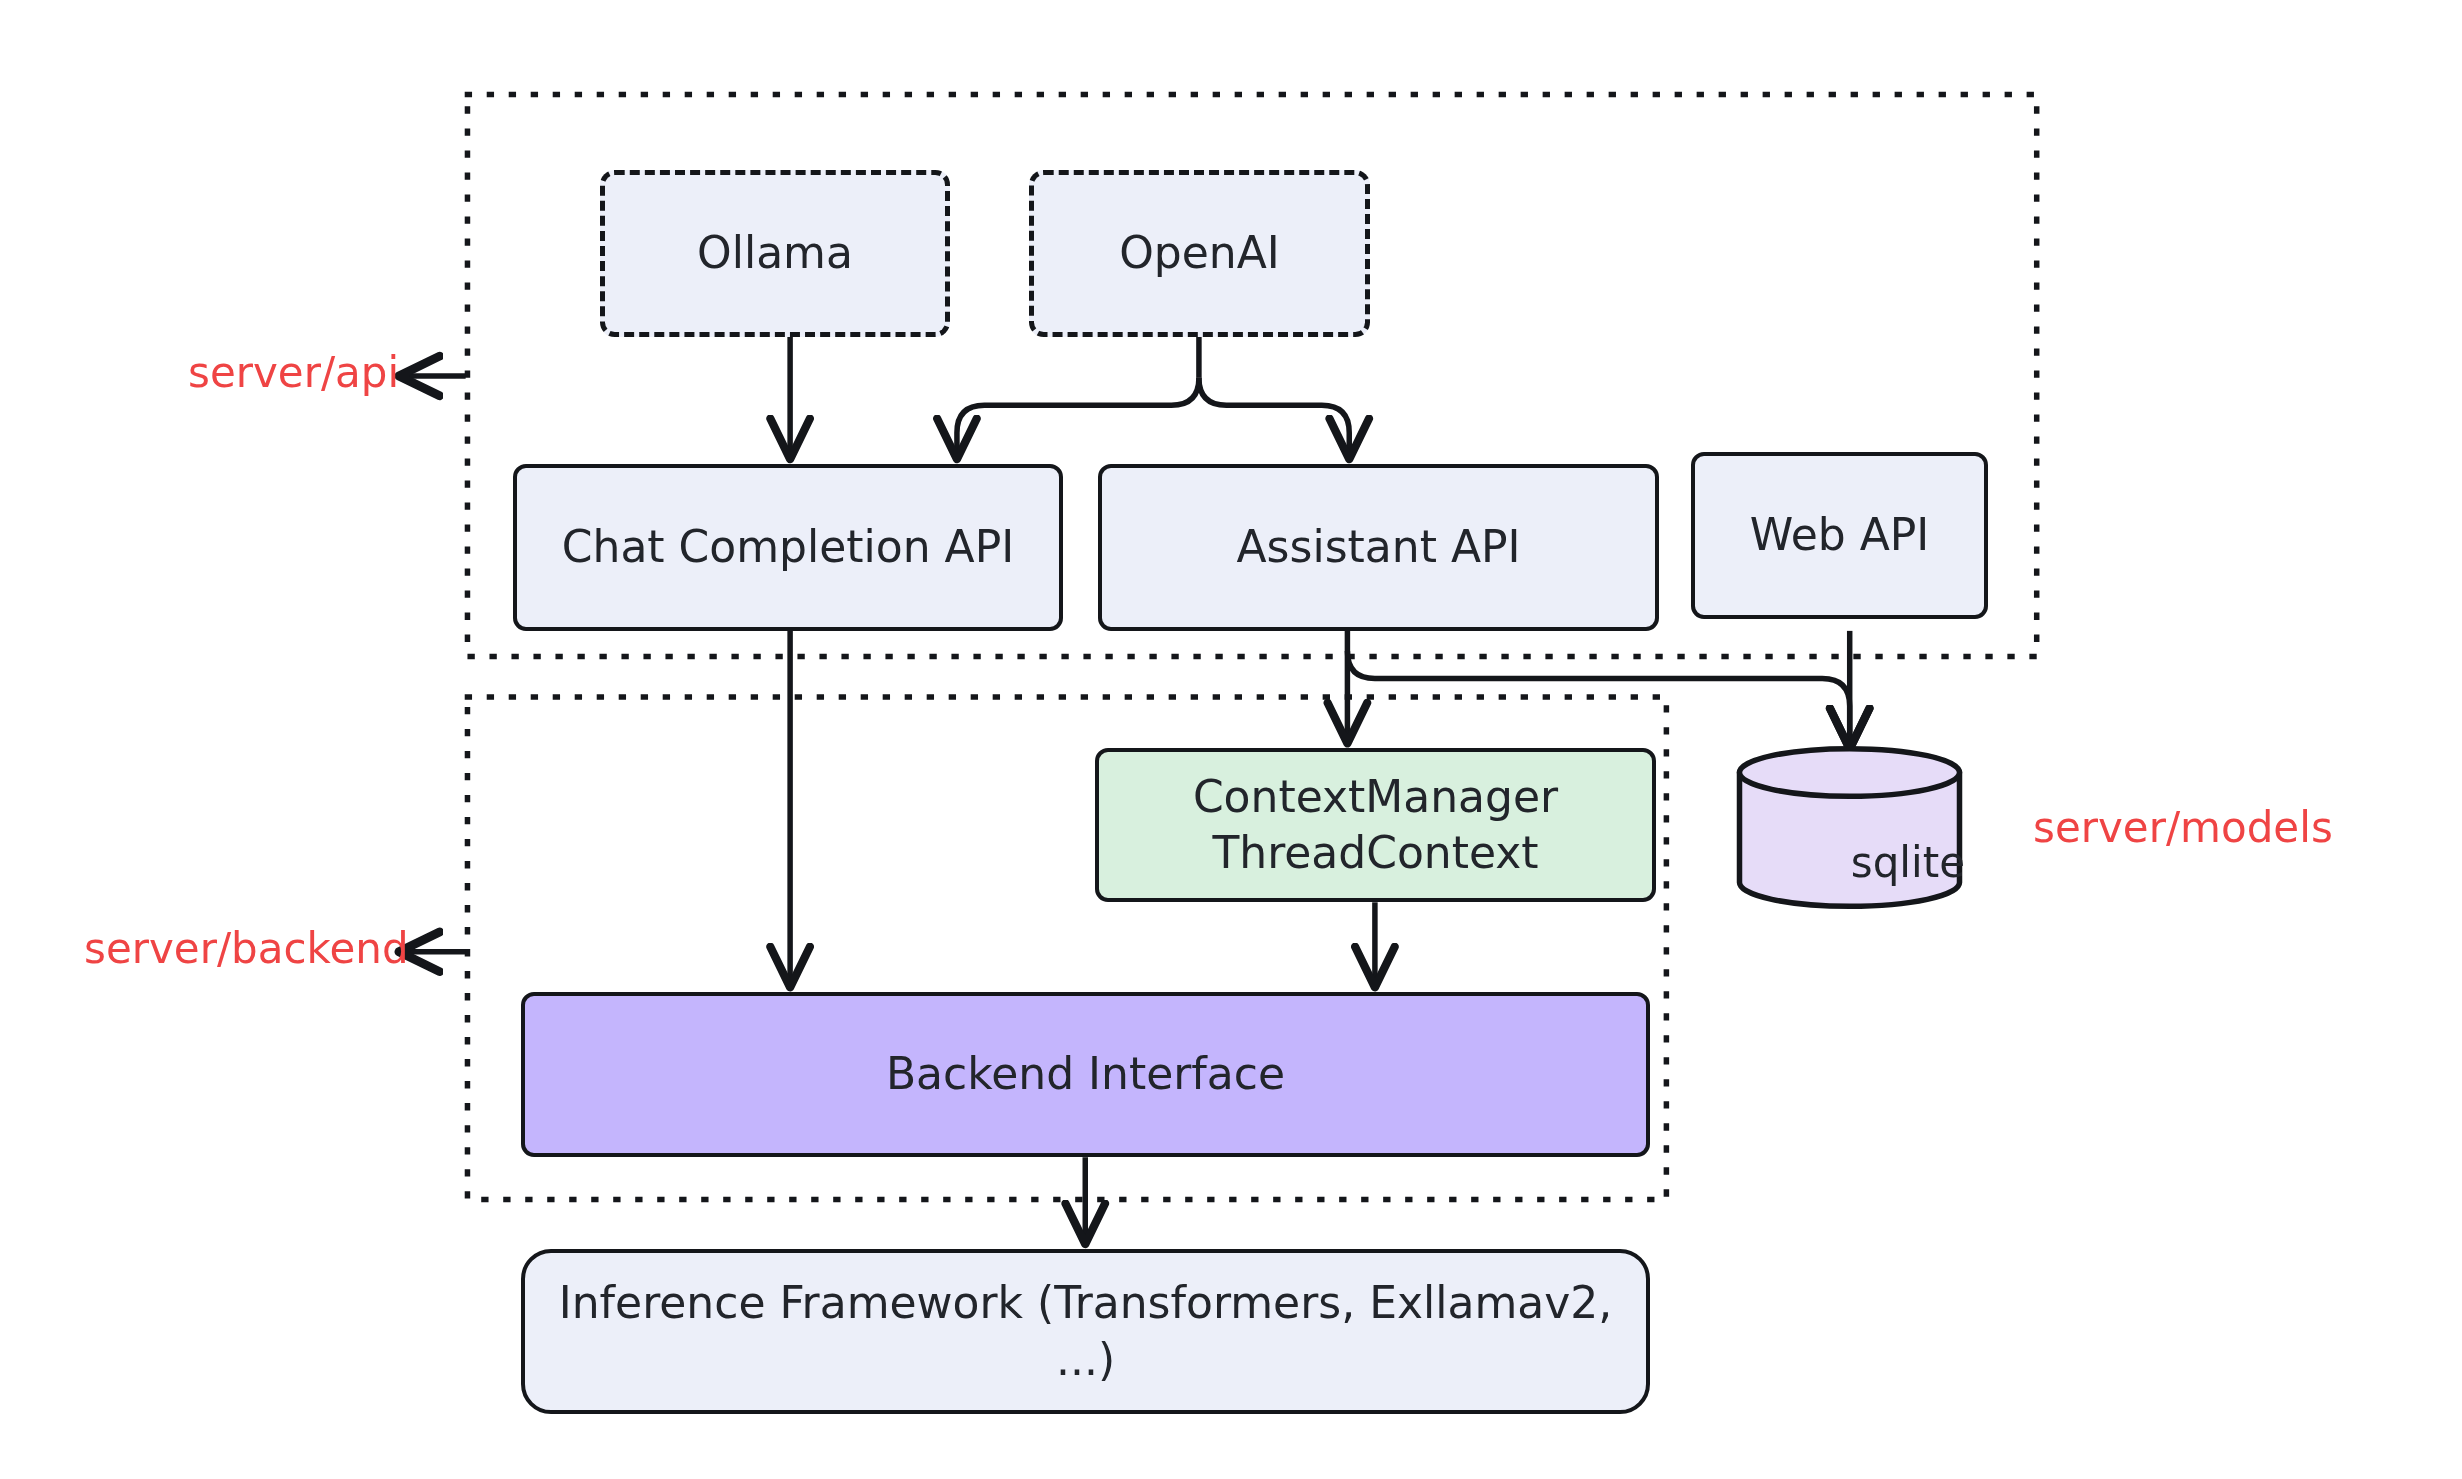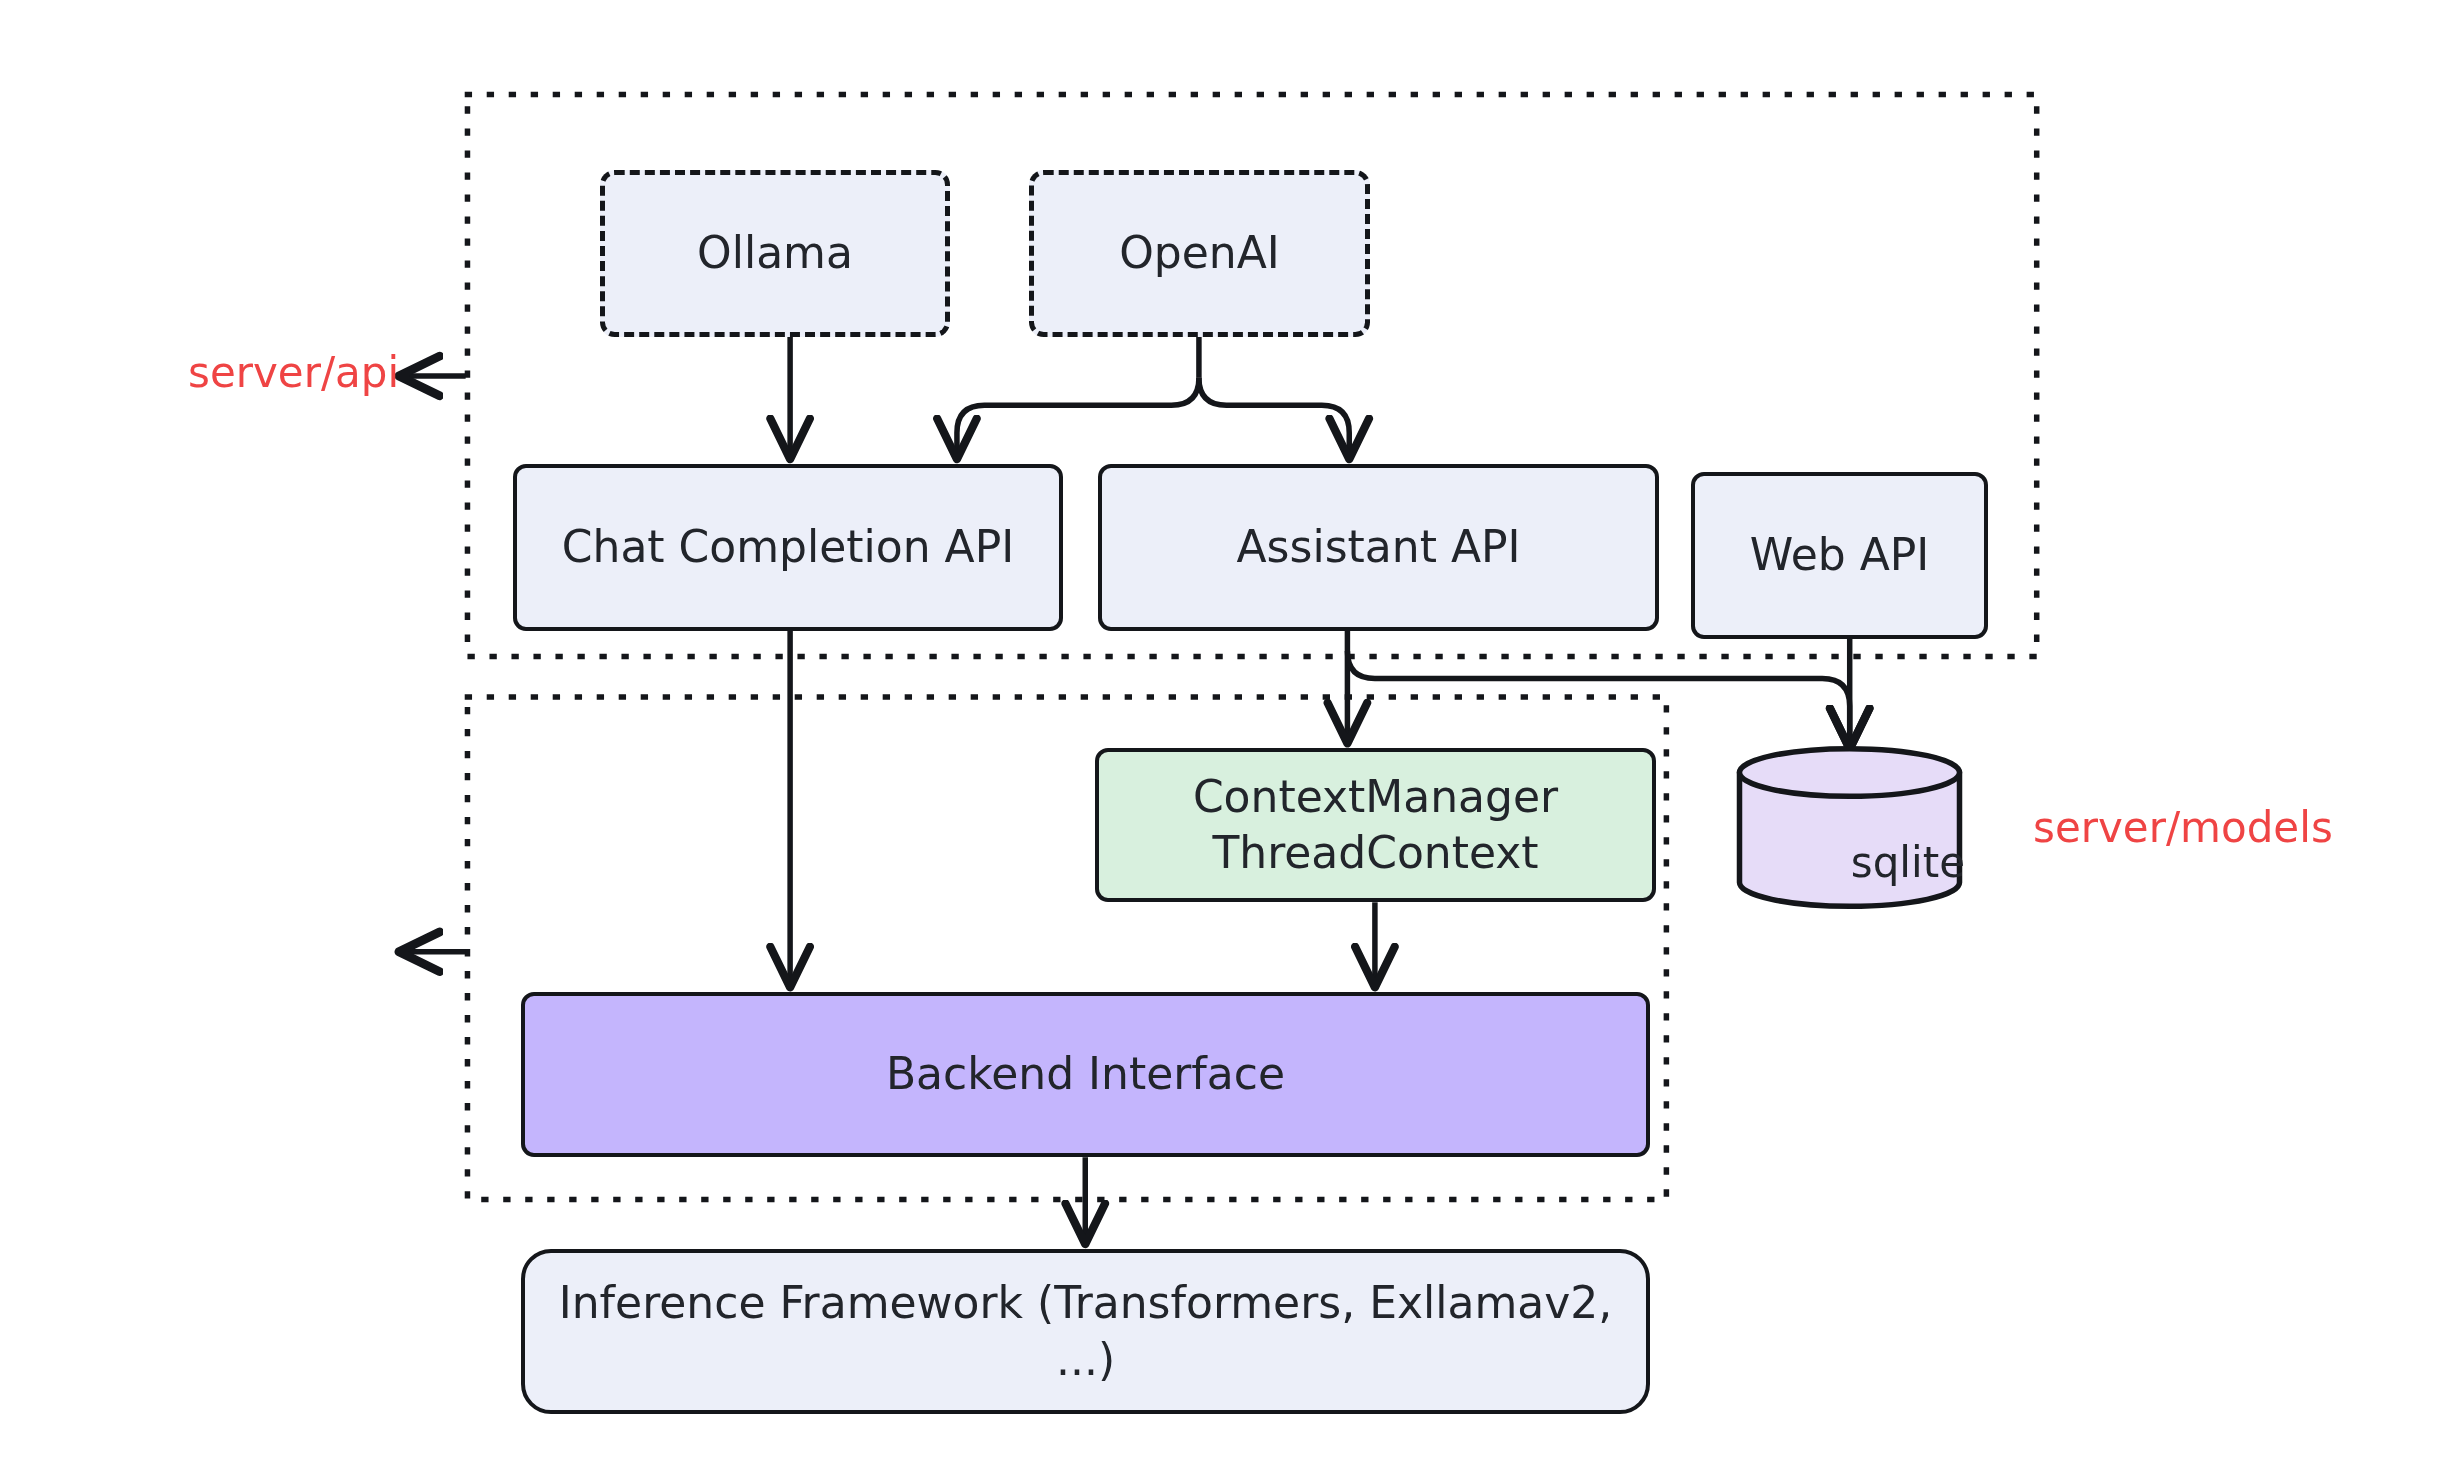--- a/index.html
+++ b/index.html
@@ -110,32 +110,33 @@
 
     <path d="M2018,688 L2018,812" fill="none" stroke="#14161a" stroke-width="6" marker-end="url(#arrowhead)"></path>
 
     <path d="M1500,984 L1500,1072" fill="none" stroke="#14161a" stroke-width="6" marker-end="url(#arrowhead)"></path>
 
     <path d="M1184,1262 L1184,1352" fill="none" stroke="#14161a" stroke-width="6" marker-end="url(#arrowhead)"></path>
   </svg>
 
   <div class="label" style="left:188px; top:348px; font-size:42px;">server/api</div>
 
+  <div class="label" style="left:84px; top:924px; font-size:42px;">server/backend</div>
 
   <div class="label" style="left:2033px; top:803px; font-size:42px;">server/models</div>
 
   <div class="node node-dashed" style="left:600px; top:170px; width:350px; height:167px; font-size:44px;">Ollama</div>
 
   <div class="node node-dashed" style="left:1029px; top:170px; width:341px; height:167px; font-size:44px;">OpenAI</div>
 
   <div class="node node-solid" style="left:513px; top:464px; width:550px; height:167px; font-size:44px;">Chat Completion API</div>
 
   <div class="node node-solid" style="left:1098px; top:464px; width:561px; height:167px; font-size:44px;">Assistant API</div>
 
-  <div class="node node-solid" style="left:1691px; top:472px; width:297px; height:167px; font-size:44px;">Web API</div>
+  <div class="node node-solid" style="left:1691px; top:452px; width:297px; height:167px; font-size:44px;">Web API</div>
 
   <div class="node node-solid node-green" style="left:1095px; top:748px; width:561px; height:154px; font-size:44px; white-space:pre-line;">ContextManager
 ThreadContext</div>
 
   <div class="cyl-wrap" style="left:1734px; top:743px; width:231px; height:169px;">
     <svg width="231" height="169" viewBox="0 0 252 184">
       <path d="M6,32 L6,152 A120,26 0 0 0 246,152 L246,32 Z" fill="#e6dcf8" stroke="#14161a" stroke-width="6" stroke-linejoin="round"></path>
       <ellipse cx="126" cy="32" rx="120" ry="26" fill="#e6dcf8" stroke="#14161a" stroke-width="6"></ellipse>
     </svg>
     <div class="cyl-text" style="top:95px; font-size:42px;">sqlite</div>

